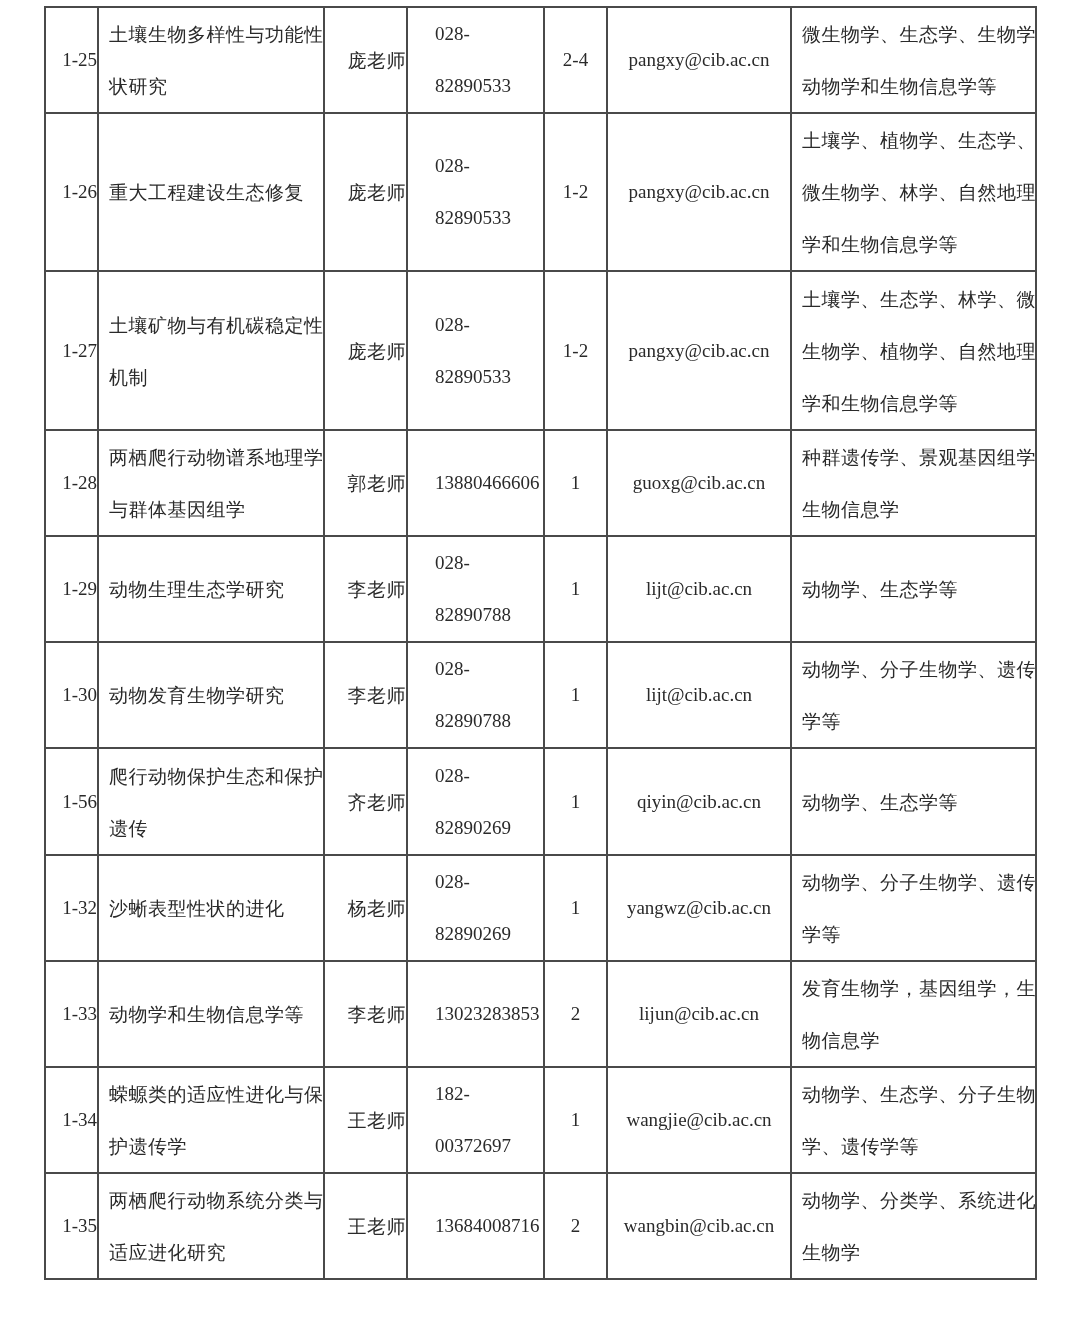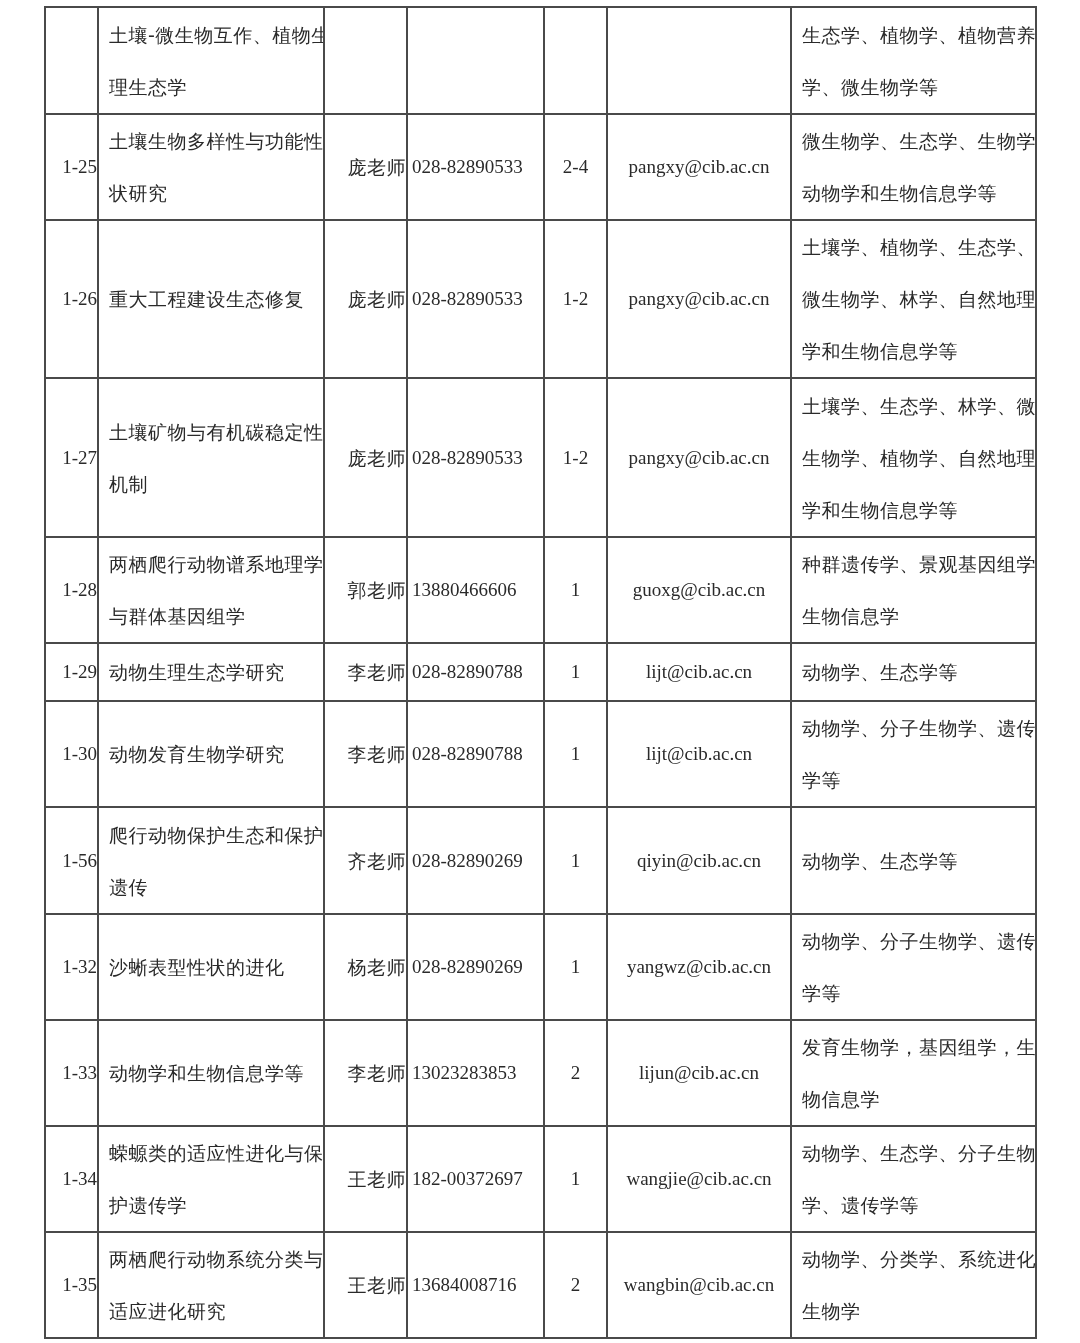--- a/index.html
+++ b/index.html
@@ -27,56 +27,41 @@
     border: 2px solid #4a4a4a;
     padding: 0;
     font-size: 19px;
     line-height: 52px;
     vertical-align: middle;
     overflow: hidden;
   }
   #doc-table td.c-id { text-align: right; }
   #doc-table td.c-topic { text-align: left; padding-left: 10px; padding-right: 4px; }
   #doc-table td.c-contact { text-align: right; }
-  #doc-table td.c-phone { text-align: left; padding-left: 4px; }
+  #doc-table td.c-phone { text-align: left; padding-left: 27px; }
   #doc-table td.c-quota { text-align: center; }
   #doc-table td.c-email { text-align: center; border-radius: 13px; }
   #doc-table td.c-majors { text-align: left; padding-left: 10px; padding-right: 4px; }
   .cjk { font-family: "DejaVu Sans", "Liberation Sans", sans-serif; font-size: 18px; letter-spacing: 0.5px; }
   .line { display: block; white-space: nowrap; }
 </style>
 </head>
 <body>
 
 <table id="doc-table">
   <colgroup>
     <col style="width:53px">
     <col style="width:226px">
     <col style="width:83px">
     <col style="width:137px">
     <col style="width:63px">
     <col style="width:184px">
     <col style="width:245px">
   </colgroup>
   <tbody id="table-body">
-      <tr style="height: 107px;">
-        <td class="c-id"></td>
-        <td class="c-topic cjk">
-          <span class="line">土壤-微生物互作、植物生</span>
-          <span class="line">理生态学</span>
-        </td>
-        <td class="c-contact cjk"></td>
-        <td class="c-phone"></td>
-        <td class="c-quota"></td>
-        <td class="c-email"></td>
-        <td class="c-majors cjk">
-          <span class="line">生态学、植物学、植物营养</span>
-          <span class="line">学、微生物学等</span>
-        </td>
-      </tr>
       <tr style="height: 106px;">
         <td class="c-id">1-25</td>
         <td class="c-topic cjk">
           <span class="line">土壤生物多样性与功能性</span>
           <span class="line">状研究</span>
         </td>
         <td class="c-contact cjk">庞老师</td>
         <td class="c-phone">028-82890533</td>
         <td class="c-quota">2-4</td>
         <td class="c-email">pangxy@cib.ac.cn</td>

